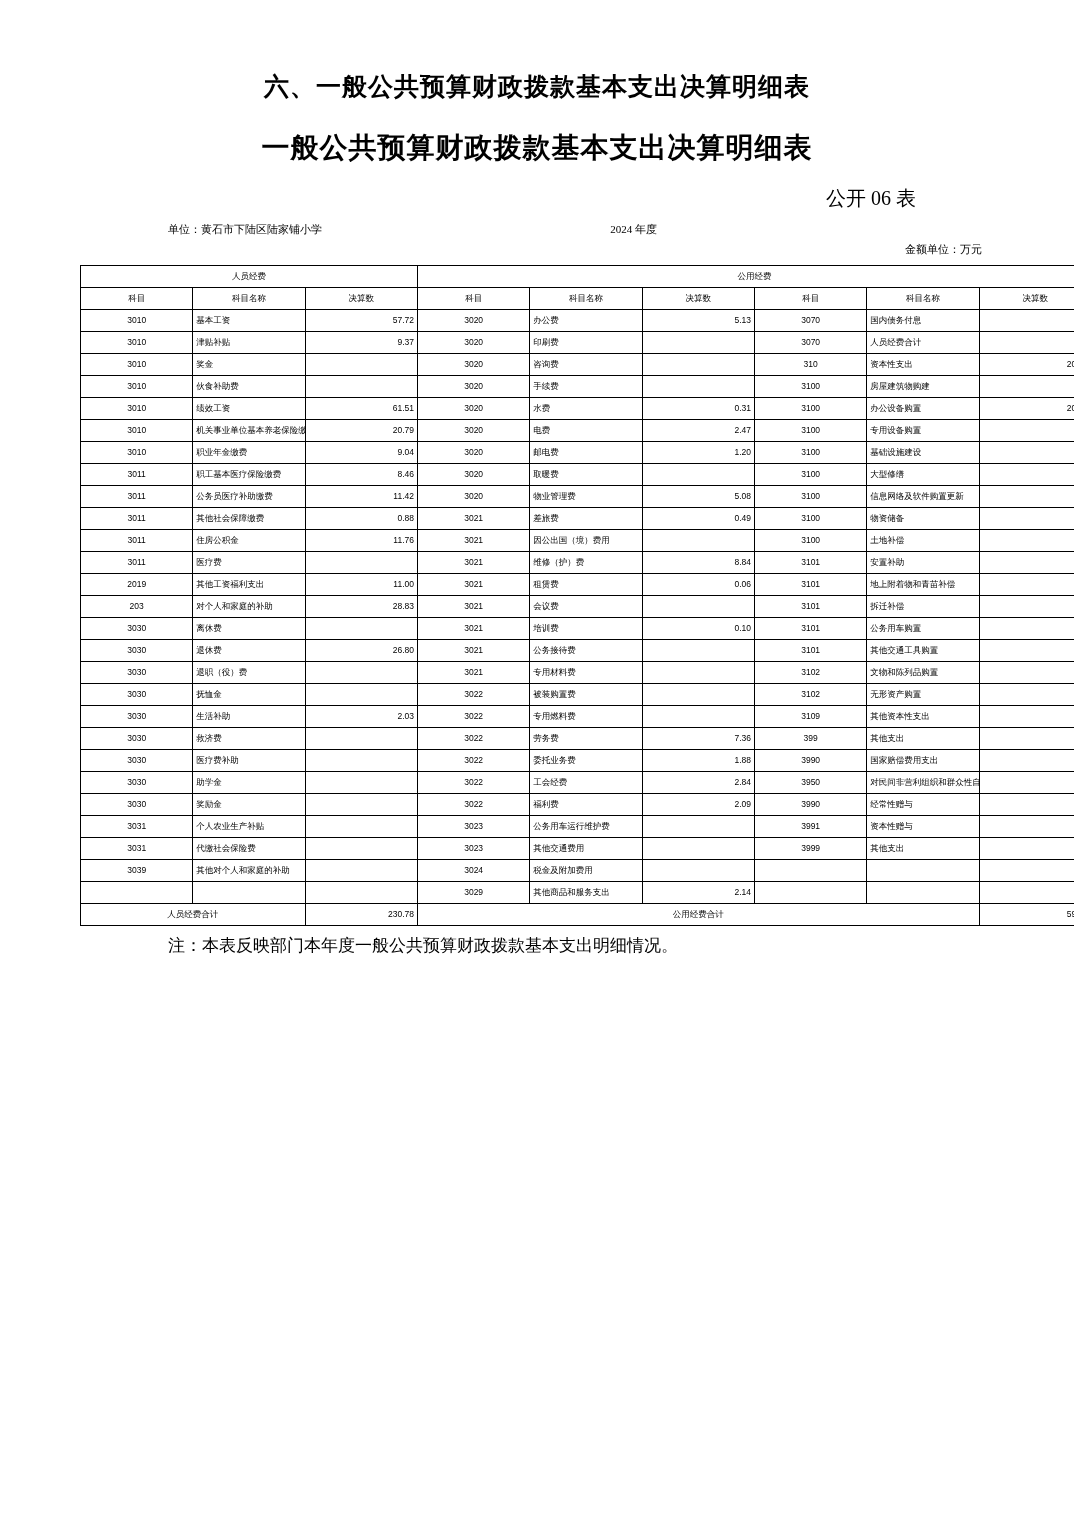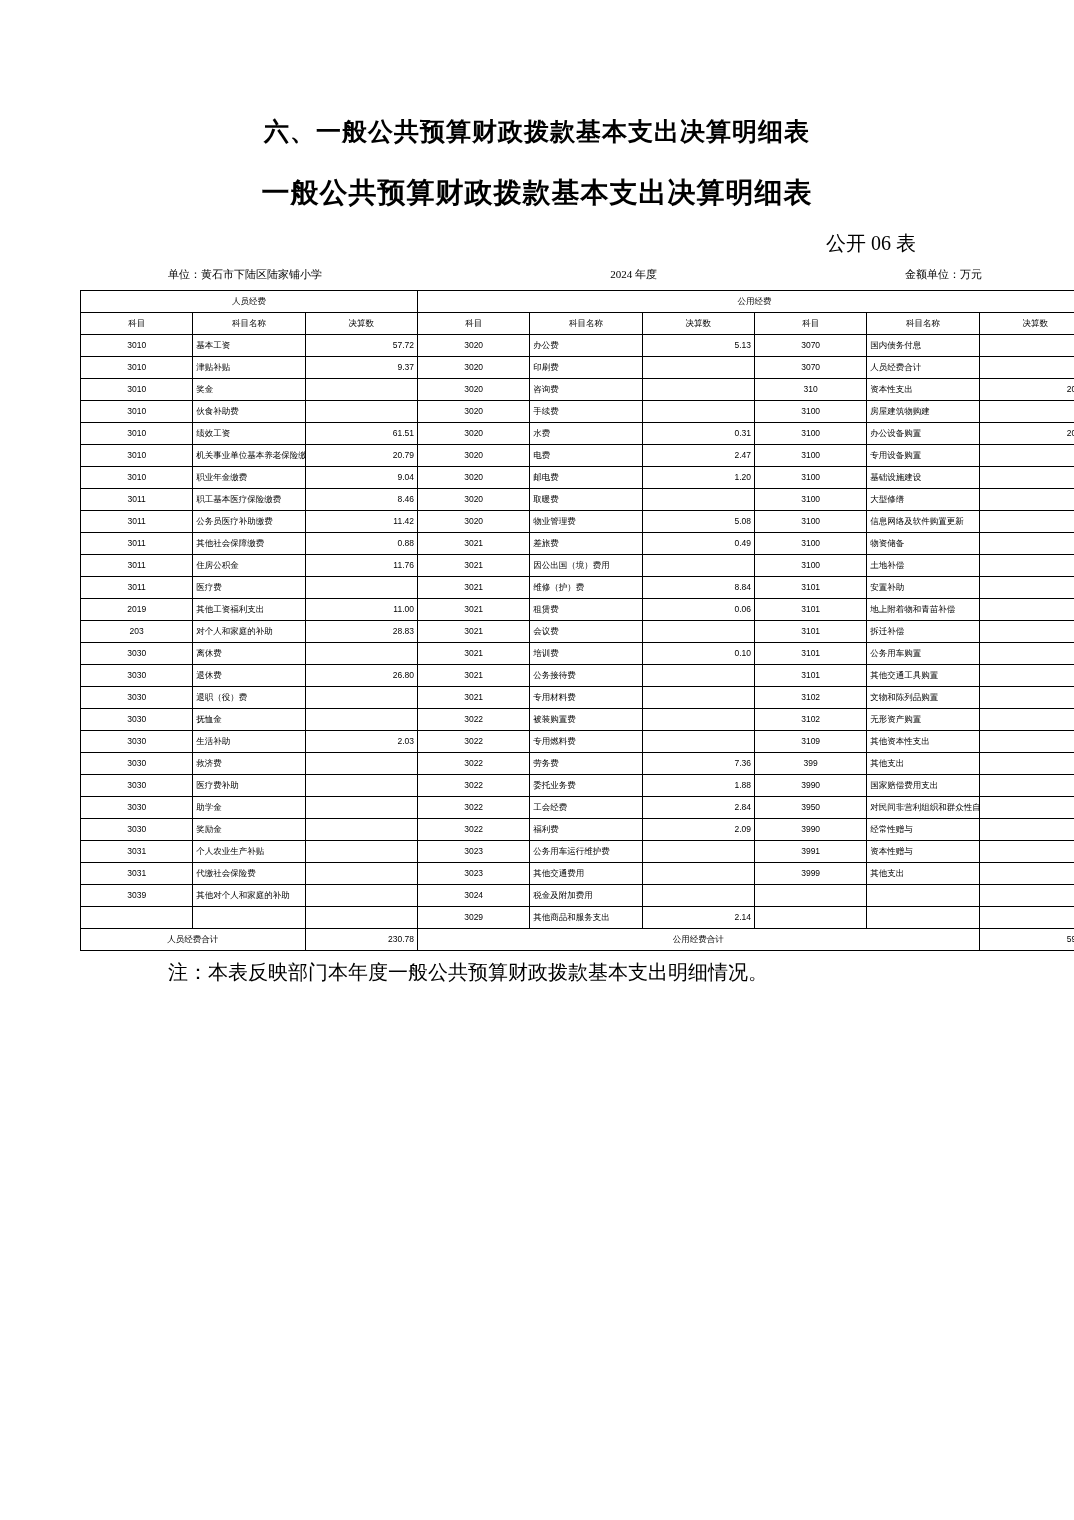--- a/index.html
+++ b/index.html
@@ -20,21 +20,21 @@
     position: relative;
     box-sizing: border-box;
     padding: 0 80px;
   }
   .heading-1 {
     text-align: center;
     font-family: "Liberation Sans", sans-serif;
     font-weight: bold;
     font-size: 25px;
     letter-spacing: 1px;
-    margin-top: 115px;
+    margin-top: 70px;
     margin-bottom: 0;
   }
   .heading-2 {
     text-align: center;
     font-family: Liberation Serif, serif;
     font-weight: bold;
     font-size: 28px;
     letter-spacing: 1px;
     margin-top: 26px;
   }
@@ -47,21 +47,21 @@
   .meta-row {
     display: flex;
     justify-content: space-between;
     align-items: flex-start;
     font-size: 11px;
     margin-top: 10px;
     padding: 0 12px 0 88px;
   }
   .meta-unit { flex: 0 0 auto; }
   .meta-year { flex: 0 0 auto; margin-left: 40px; }
-  .meta-amount { flex: 0 0 auto; }
+  .meta-amount { flex: 0 0 auto; margin-top: 20px; }
 
   table.budget {
     border-collapse: collapse;
     margin: 8px auto 0 auto;
     width: 1012px;
     table-layout: fixed;
   }
   table.budget td, table.budget th {
     border: 1px solid #000;
     font-size: 8.5px;
@@ -84,21 +84,21 @@
   }
   .c-code { width: 42px; text-align: center; }
   .c-name { width: 186px; text-align: left; padding-left: 6px; }
   .c-val  { width: 76px; text-align: right; padding-right: 6px; }
   .c-name-wide { width: 200px; text-align: left; padding-left: 6px; }
   .c-name-wide2 { width: 216px; text-align: left; padding-left: 6px; }
 
   .total-row td { height: 22px; }
   .total-label { text-align: center; }
   .note {
-    font-size: 20px;
+    font-size: 17px;
     margin-top: 8px;
     padding-left: 88px;
   }
 </style>
 </head>
 <body>
 
 <div class="page">
 
   <div class="heading-1">六、一般公共预算财政拨款基本支出决算明细表</div>

